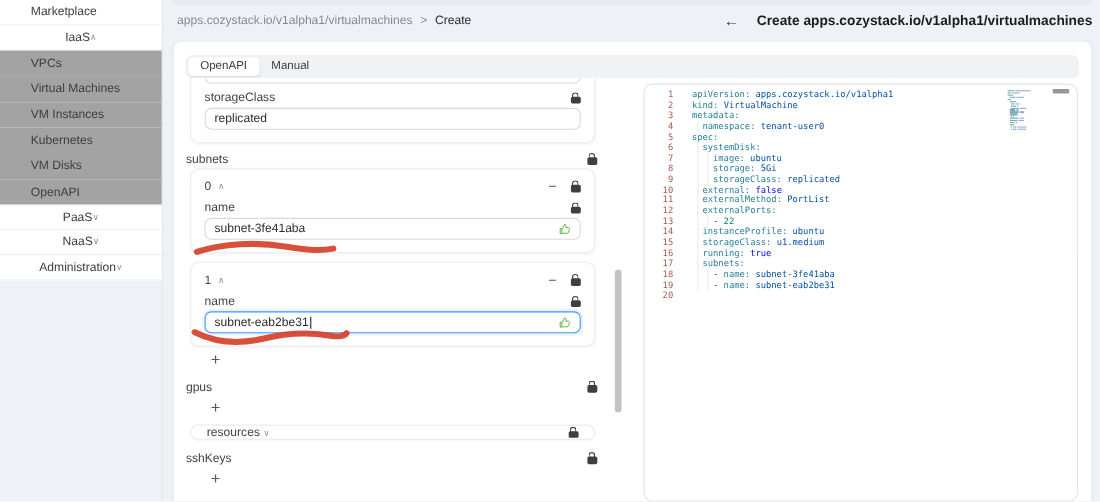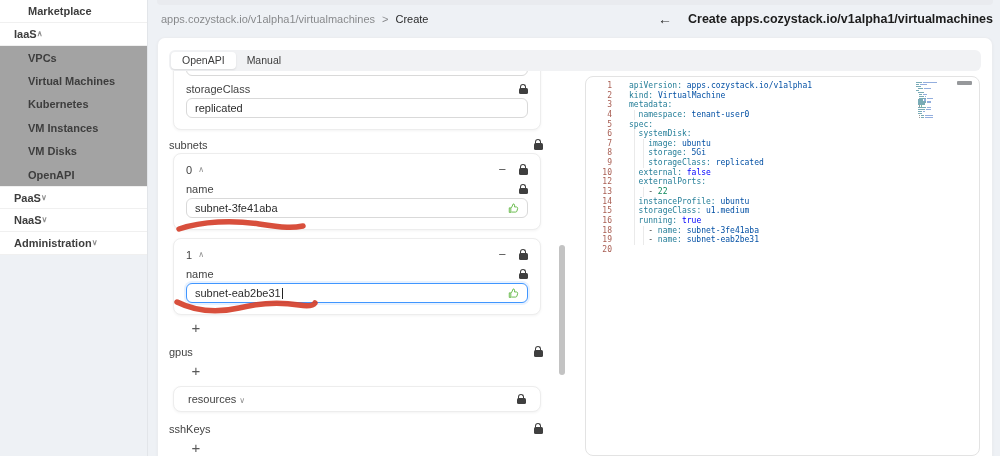--- a/index.html
+++ b/index.html
@@ -1,24 +1,24 @@
 <!DOCTYPE html>
 <html><head>
 <meta charset="utf-8">
 <style>
   * { margin:0; padding:0; box-sizing:border-box; }
   html,body { width:1000px; height:456px; overflow:hidden; }
   body { background:#eef1f5; font-family:"Liberation Sans", sans-serif; color:#434343; position:relative; }
 
   
   .sidebar { position:absolute; left:0; top:0; width:148px; height:456px; background:#eef1f5; border-right:1px solid #e2e5e9; }
-  .menu { background:#fff;font-weight:bold; }
+  .menu { background:#fff; }
   .sb-item { display:flex; align-items:center; height:23px; font-size:11px; color:#3d3d3d; cursor:pointer; }
   .sb-item.item { padding-left:28px; border-bottom:1px solid #f0f0f0; }
-  .sb-item.group { padding:0 14px; border-bottom:1px solid #f0f0f0; justify-content:flex-start; }
+  .sb-item.group { padding:0 14px; border-bottom:1px solid #f0f0f0; justify-content:center; }
   .sb-item.subitem { padding-left:28px; background:#a3a3a3; height:23.4px; }
   .sb-item.subitem + .sb-item.group { border-top:1px solid #f0f0f0; }
   .chev { font-size:8px; color:#8f8f8f; line-height:1; }
 
   
   .top-strip { position:absolute; left:157px; top:0; width:836px; height:5px; background:#e9ebef; border-radius:0 0 4px 4px; }
   .breadcrumb { position:absolute; left:161px; top:13px; font-size:11px; color:rgba(0,0,0,.45); }
   .breadcrumb .sep { margin:0 7px; }
   .breadcrumb .current { color:rgba(0,0,0,.85);margin-top:20px; }
   .page-header { position:absolute; right:7px; top:11px; display:flex; align-items:center; gap:16px; }
@@ -42,21 +42,21 @@
   .caret { display:inline-block; width:1px; height:11px; background:#222; margin-left:1px; }
   .field-label-row { display:flex; justify-content:space-between; align-items:center; margin:7px 0 3px; }
   .flabel { font-size:11px; color:#434343; }
   .outer-row { display:flex; justify-content:space-between; align-items:center; margin:8px 6px 2px 2px; height:13px; }
   .card-head { display:flex; align-items:center; font-size:11px; color:#434343; height:13px; cursor:pointer; }
   .card-head .chev { margin-left:6px; }
   .minus-btn { margin-left:auto; margin-right:13px; color:#595959; font-size:13px; line-height:13px; cursor:pointer; }
   .lock-icon { position:relative; display:inline-block; width:9px; height:6.5px; background:#3f3f3f; border-radius:1.5px; margin-top:4px; cursor:pointer; }
   .lock-icon::before { content:""; position:absolute; left:1.3px; top:-4px; width:4px; height:4px; border:1.4px solid #3f3f3f; border-bottom:none; border-radius:3px 3px 0 0; }
   .plus-btn { font-size:15px; color:#595959; margin:6px 0 0 22px; width:14px; height:14px; line-height:13px; text-align:center; cursor:pointer; }
-  .res-card { margin:8px 8px 0 6px; height:26px; display:flex; align-items:center; justify-content:space-between; padding:0 14px; }
+  .res-card { margin:8px 8px 0 6px; height:14px; display:flex; align-items:center; justify-content:space-between; padding:0 14px; }
   .res-label { font-size:11px; color:#434343; }
   .mt10 { margin-top:10px; }
   .scribbles { position:absolute; left:0; top:0; pointer-events:none; }
 
   
   .v-scrollbar { position:absolute; left:559px; top:245px; width:6px; height:130px; background:#c3c3c3; border-radius:3px; cursor:pointer; }
 
   
   .editor-card { position:absolute; left:585px; top:76px; width:395px; height:380px; background:#fff; border:1px solid #e3e3e3; border-radius:8px; overflow:hidden; font-family:"DejaVu Sans Mono", monospace; font-size:8px; }
   .code-lines { padding-top:4px; }
@@ -86,24 +86,24 @@
         <span>IaaS</span>
         <span class="chev">∧</span>
       </div>
       <div class="sb-item subitem">
         <span>VPCs</span>
       </div>
       <div class="sb-item subitem">
         <span>Virtual Machines</span>
       </div>
       <div class="sb-item subitem">
+        <span>VM Instances</span>
+      </div>
+      <div class="sb-item subitem">
         <span>Kubernetes</span>
-      </div>
-      <div class="sb-item subitem">
-        <span>VM Instances</span>
       </div>
       <div class="sb-item subitem">
         <span>VM Disks</span>
       </div>
       <div class="sb-item subitem">
         <span>OpenAPI</span>
       </div>
       <div class="sb-item group">
         <span>PaaS</span>
         <span class="chev">∨</span>
@@ -269,20 +269,25 @@
         <span class="guide" style="left: 47.8px;"></span>
         <span class="guide" style="left: 57.4px;"></span>
         <span class="lcode" style="padding-left: 19.2px;"><span class="tk-key">storageClass:</span><span class="tk-val"> replicated</span></span>
       </div>
       <div class="code-line">
         <span class="lnum">10</span>
         <span class="guide" style="left: 47.8px;"></span>
         <span class="lcode" style="padding-left: 9.6px;"><span class="tk-key">external:</span><span class="tk-bool"> false</span></span>
       </div>
       <div class="code-line">
+        <span class="lnum">11</span>
+        <span class="guide" style="left: 47.8px;"></span>
+        <span class="lcode" style="padding-left: 9.6px;"><span class="tk-key">externalMethod:</span><span class="tk-val"> PortList</span></span>
+      </div>
+      <div class="code-line">
         <span class="lnum">12</span>
         <span class="guide" style="left: 47.8px;"></span>
         <span class="lcode" style="padding-left: 9.6px;"><span class="tk-key">externalPorts:</span></span>
       </div>
       <div class="code-line">
         <span class="lnum">13</span>
         <span class="guide" style="left: 47.8px;"></span>
         <span class="guide" style="left: 57.4px;"></span>
         <span class="lcode" style="padding-left: 19.2px;"><span class="tk-dash">- </span><span class="tk-num">22</span></span>
       </div>
@@ -293,20 +298,25 @@
       </div>
       <div class="code-line">
         <span class="lnum">15</span>
         <span class="guide" style="left: 47.8px;"></span>
         <span class="lcode" style="padding-left: 9.6px;"><span class="tk-key">storageClass:</span><span class="tk-val"> u1.medium</span></span>
       </div>
       <div class="code-line">
         <span class="lnum">16</span>
         <span class="guide" style="left: 47.8px;"></span>
         <span class="lcode" style="padding-left: 9.6px;"><span class="tk-key">running:</span><span class="tk-bool"> true</span></span>
+      </div>
+      <div class="code-line">
+        <span class="lnum">17</span>
+        <span class="guide" style="left: 47.8px;"></span>
+        <span class="lcode" style="padding-left: 9.6px;"><span class="tk-key">subnets:</span></span>
       </div>
       <div class="code-line">
         <span class="lnum">18</span>
         <span class="guide" style="left: 47.8px;"></span>
         <span class="guide" style="left: 57.4px;"></span>
         <span class="lcode" style="padding-left: 19.2px;"><span class="tk-dash">- </span><span class="tk-key">name:</span><span class="tk-val"> subnet-3fe41aba</span></span>
       </div>
       <div class="code-line">
         <span class="lnum">19</span>
         <span class="guide" style="left: 47.8px;"></span>

